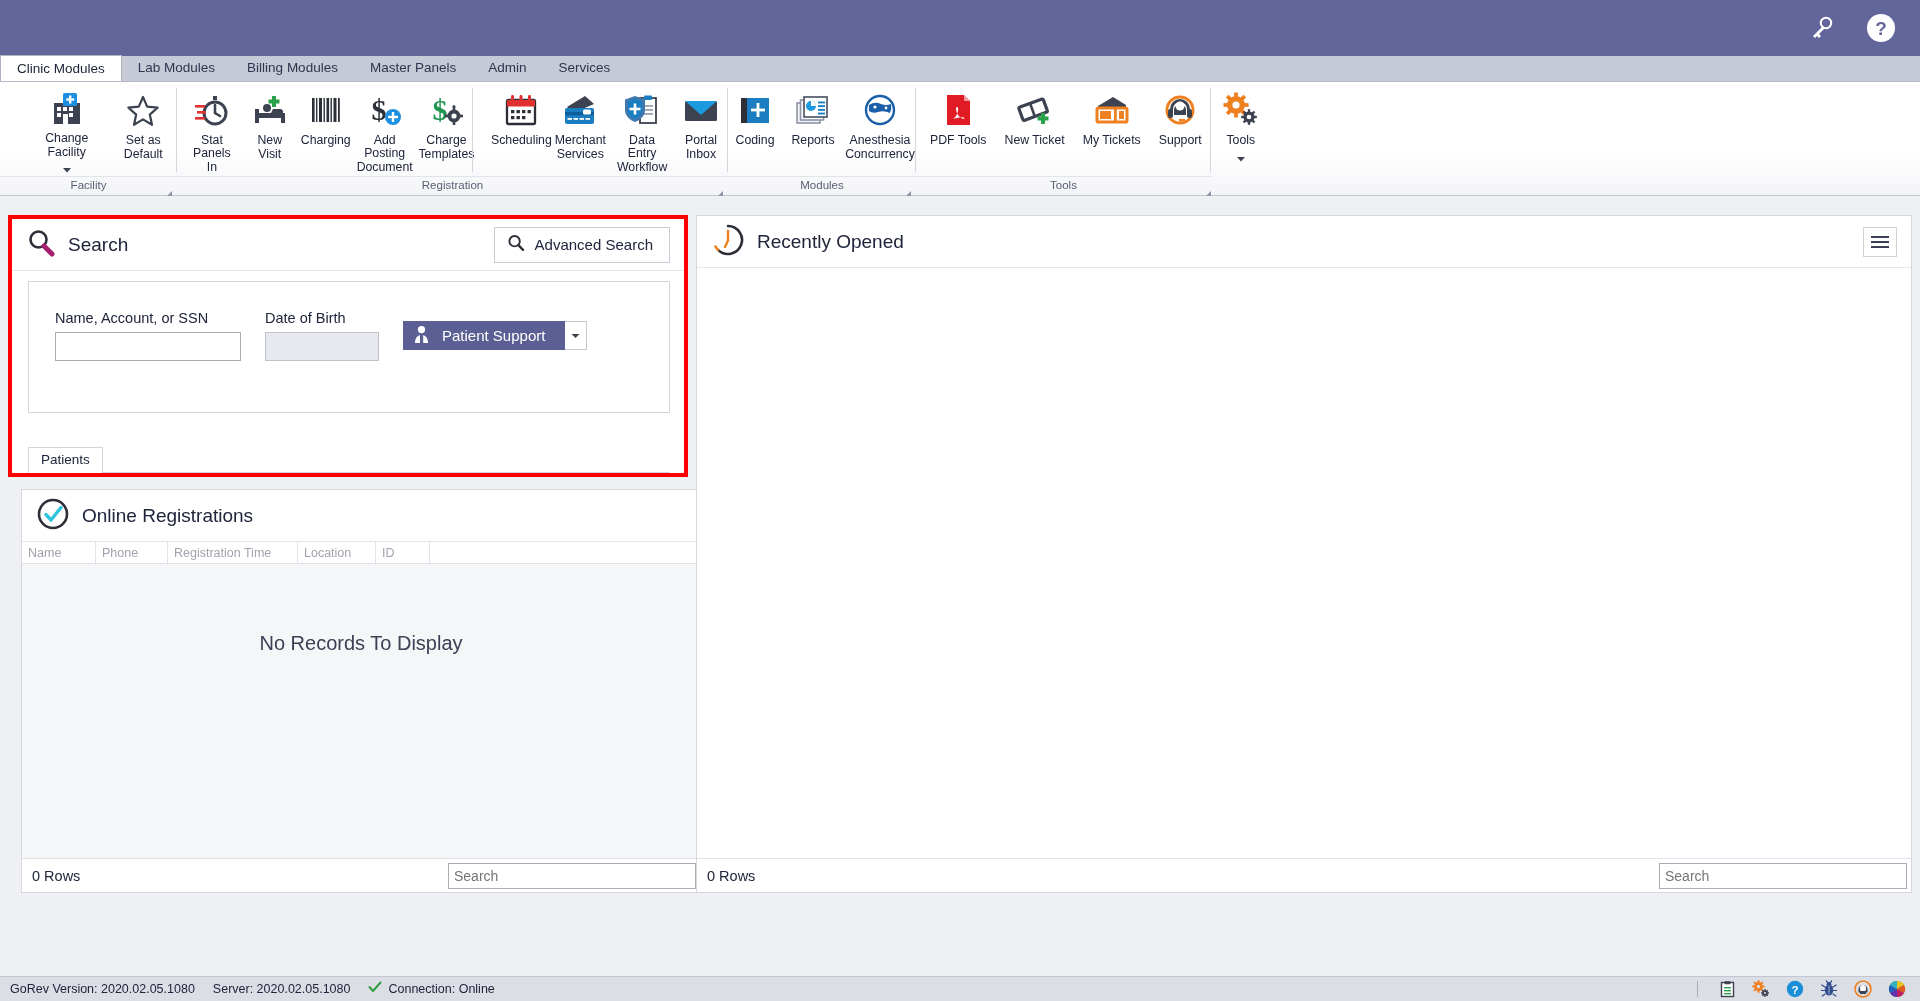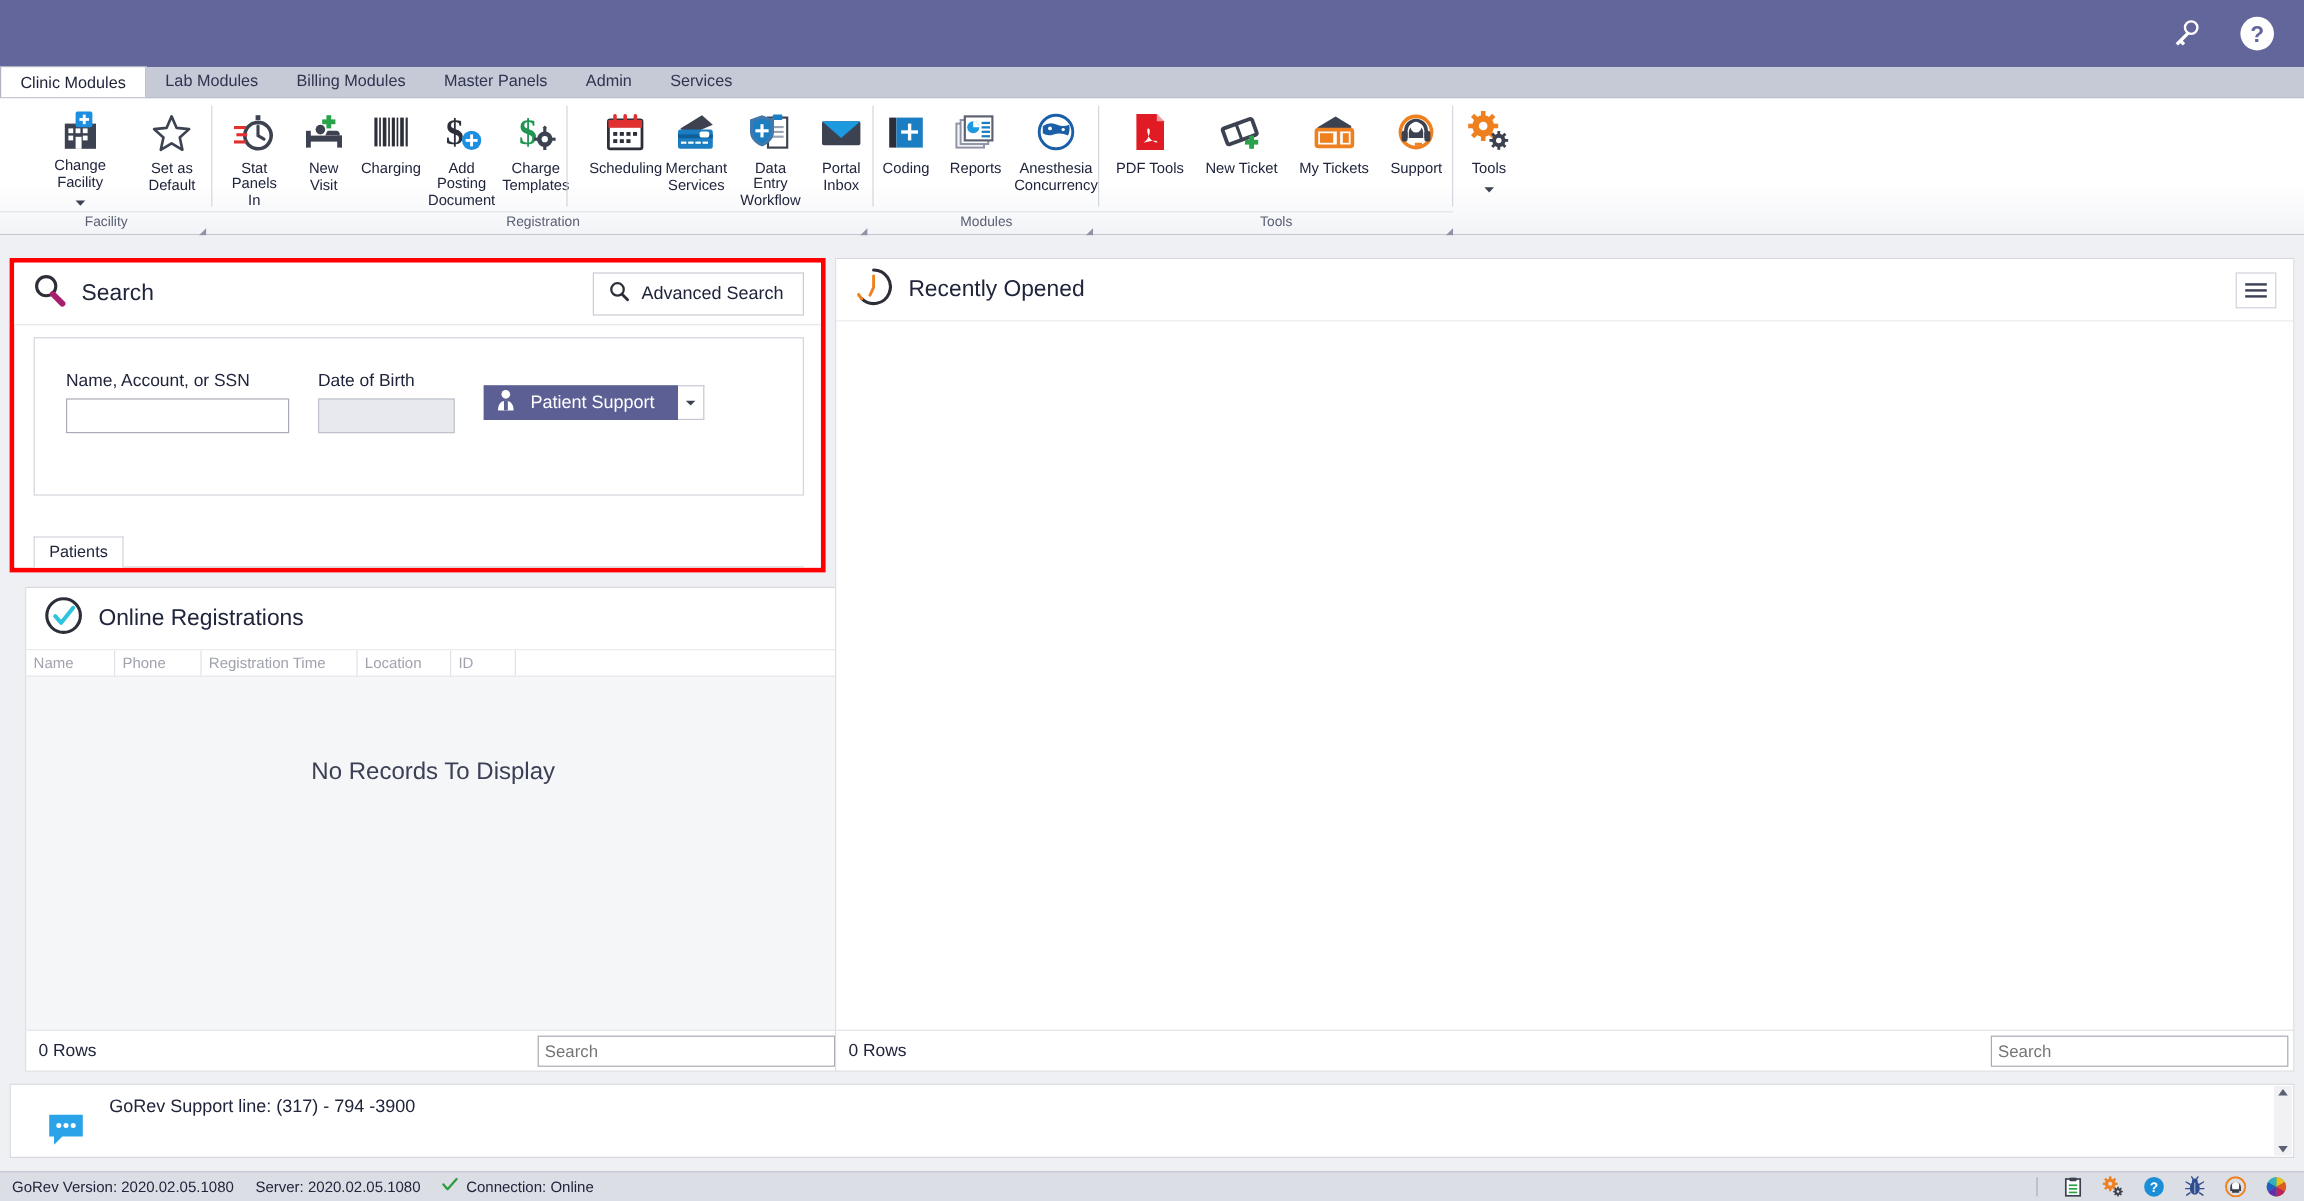--- a/index.html
+++ b/index.html
@@ -672,41 +672,20 @@
           <span></span>
       </div>
     </div>
     <div id="ro-body"></div>
     <div class="grid-footer">
       <span class="rows-label">0 Rows</span>
       <input class="grid-search" type="text" placeholder="Search" style="">
     </div>
   </div>
 
-  <div id="support-strip">
-    <div id="support-icon">
-      <svg width="34" height="32" viewBox="0 0 34 32">
-        <path d="M2 3 h28 v18 h-17 l-7 7 v-7 h-4 z" fill="#2aa3e8"></path>
-        <g fill="#ffffff">
-          <circle cx="10" cy="12" r="2.1"></circle>
-            <circle cx="16" cy="12" r="2.1"></circle>
-            <circle cx="22" cy="12" r="2.1"></circle>
-        </g>
-      </svg>
-    </div>
-    <div id="support-text">GoRev Support line: (317) - 794 -3900</div>
-    <div id="support-scroll">
-      <svg width="9" height="7" viewBox="0 0 9 7">
-          <path d="M4.5 0.5 L8.5 6 L0.5 6 Z" fill="#5b6170"></path>
-        </svg>
-      <svg width="9" height="7" viewBox="0 0 9 7">
-          <path d="M0.5 1 L8.5 1 L4.5 6.5 Z" fill="#5b6170"></path>
-        </svg>
-    </div>
-  </div>
 </div>
 
 <div id="statusbar">
   <span class="sb-text">GoRev Version: 2020.02.05.1080</span>
   <span class="sb-text" style="margin-left:18px;">Server: 2020.02.05.1080</span>
   <span style="margin-left:18px; display:flex; align-items:center;">
     <span>
       <svg width="14" height="14" viewBox="0 0 14 14">
           <path d="M1.5 7 L5 11 L12.5 2.5" fill="none" stroke="#2e9b3f" stroke-width="1.9" stroke-linecap="round" stroke-linejoin="round"></path>
         </svg>

